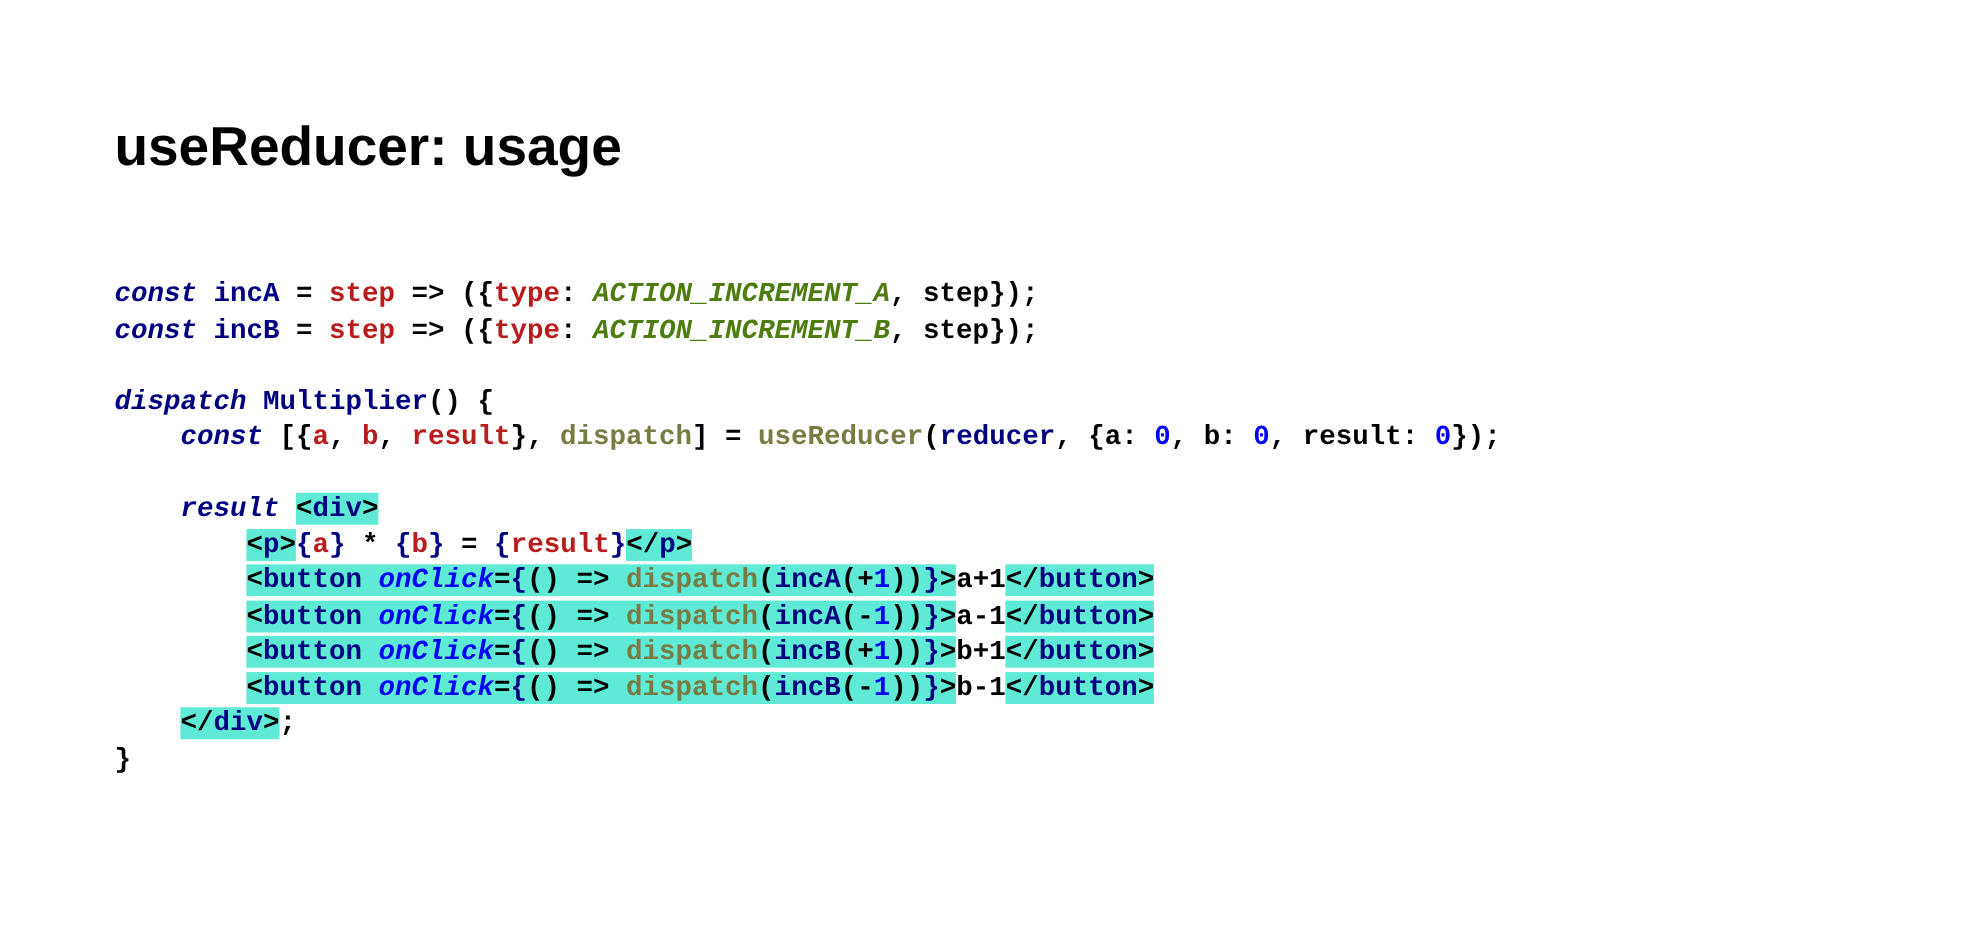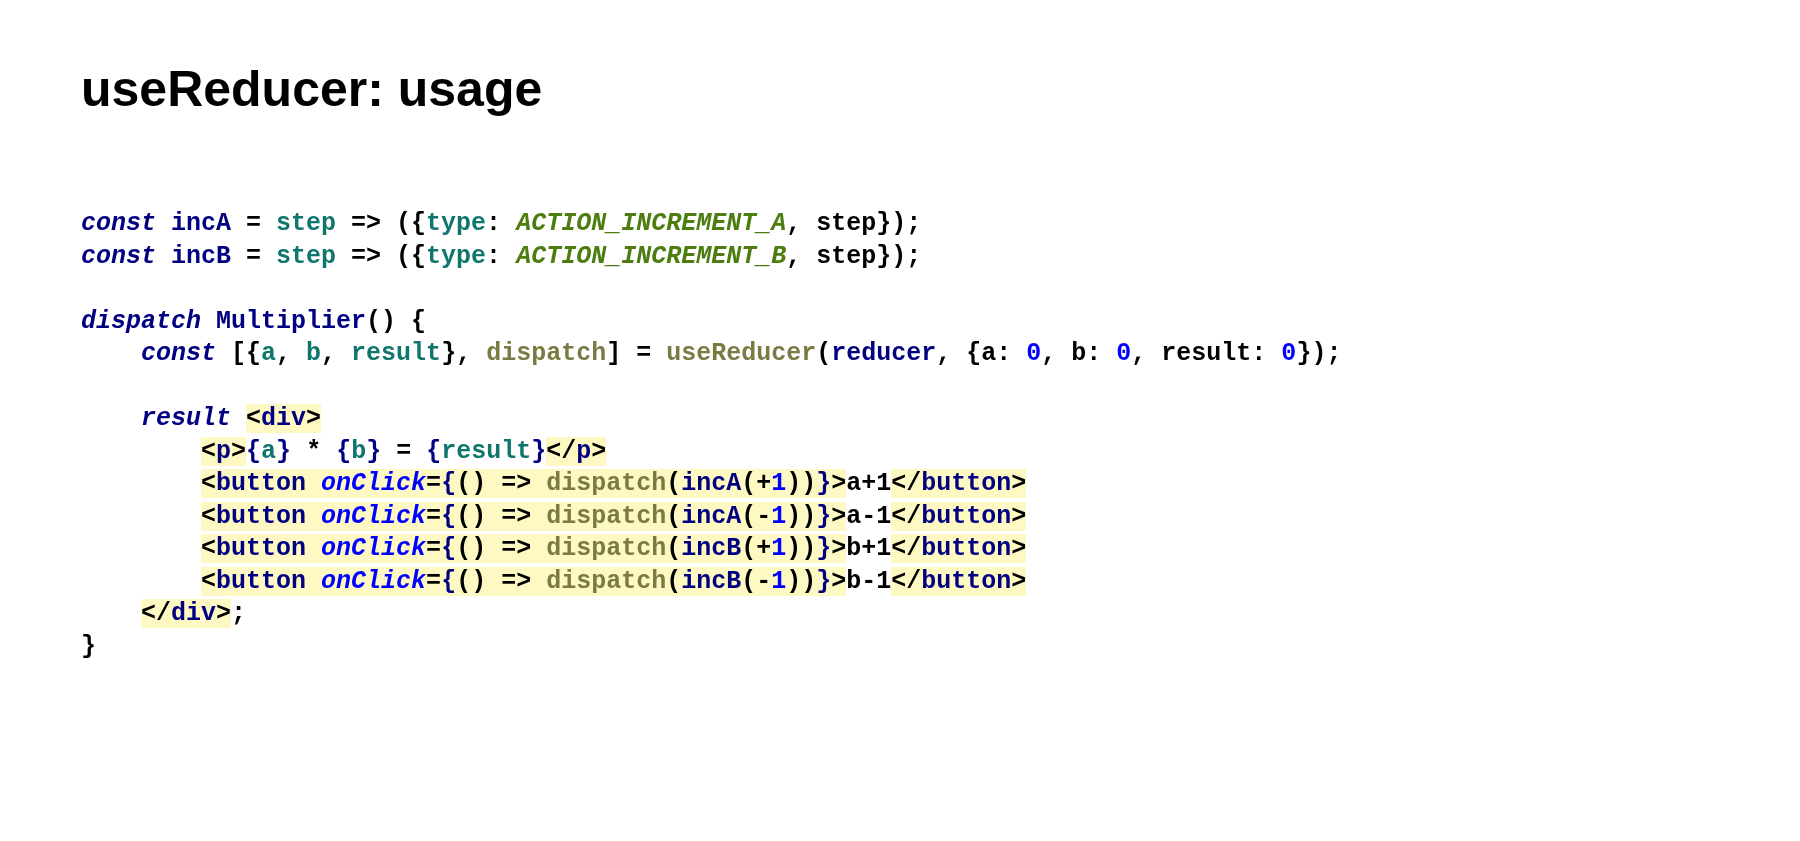--- a/index.html
+++ b/index.html
@@ -4,45 +4,46 @@
 <style>
   html, body {
     margin: 0;
     padding: 0;
     background: #ffffff;
     width: 1800px;
     height: 841px;
     overflow: hidden;
   }
   .slide {
-    padding: 60px 81px;
+    padding: 60px 104px;
     font-family: Arial, Helvetica, sans-serif;
+    margin-top: 44px;
   }
   h1.title {
     font-size: 50px;
     font-weight: 700;
     margin: 0 0 90px 0;
     color: #000;
   }
   pre.code {
     font-family: "Courier New", Courier, monospace;
     font-size: 25px;
     font-weight: bold;
     line-height: 1.3;
     white-space: pre;
     margin: 0;
     color: #000;
   }
   .kw   { color: #000080; font-style: italic; }          
   .fn   { color: #000080; } 
-  .id   { color: #0f766e; }          
+  .id   { color: #b91c1c; }          
   .cst  { color: #4d7c0f; font-style: italic; } 
   .call { color: #7a7a43; }          
   .num  { color: #0000ff; }          
-  .tagbg { background: #fef9c3; }    
+  .tagbg { background: #5eead4; }    
   .tag  { color: #000080; }          
   .attr { color: #0000ff; font-style: italic; }          
   .brace{ color: #000080; }          
 </style>
 </head>
 <body>
 
 <div class="slide">
   <h1 class="title">useReducer: usage</h1>
 

